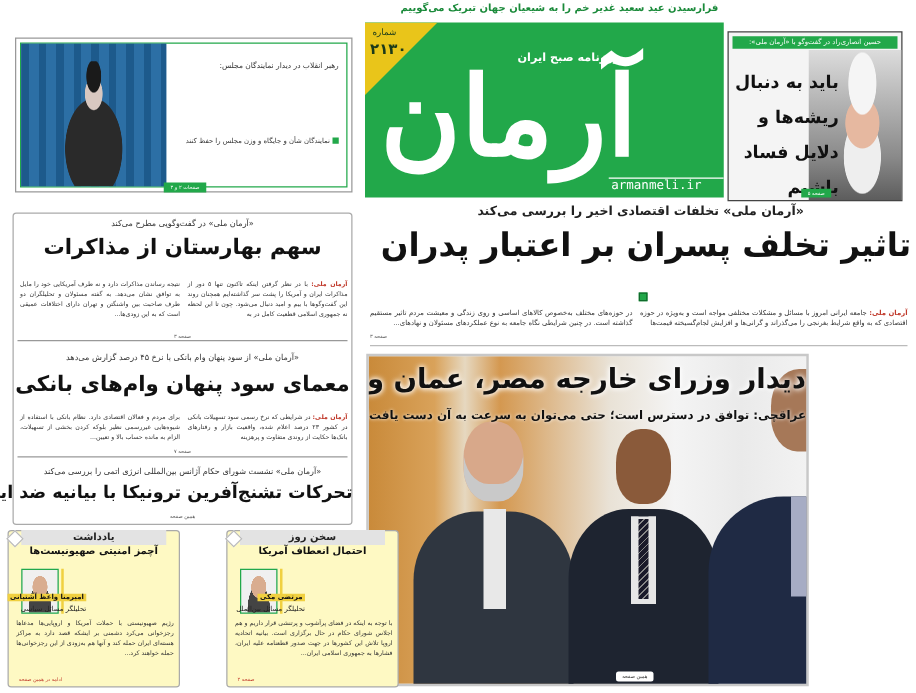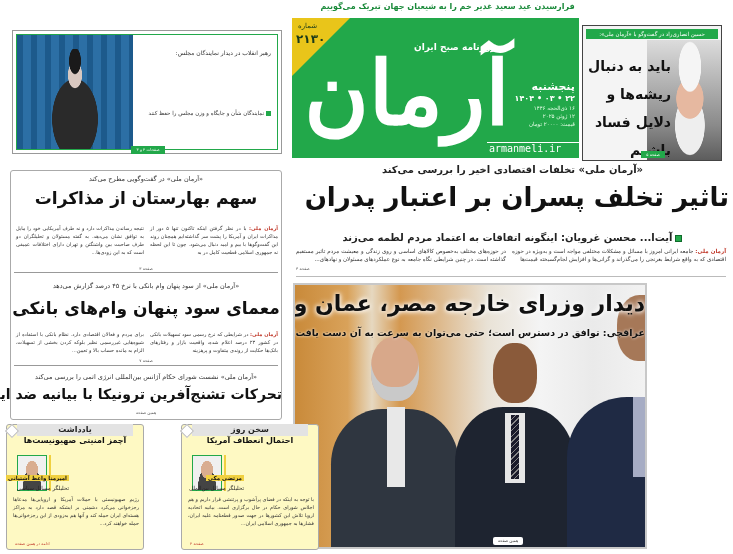--- a/index.html
+++ b/index.html
@@ -101,27 +101,20 @@
 </head>
 <body>
 
 <div class="abs masthead-tagline">فرارسیدن عید سعید غدیر خم را به شیعیان جهان تبریک می‌گوییم</div>
 <div class="abs masthead">
   <div class="issue-corner"></div>
   <div class="issue-label">شماره</div>
   <div class="issue-number">۲۱۳۰</div>
   <div class="logo">آرمان ملی</div>
   <div class="subtitle">روزنامه صبح ایران</div>
-  <div class="date-box">
-    <div class="weekday">پنجشنبه</div>
-    <div class="date-solar">۲۲ • ۰۳ • ۱۴۰۴</div>
-    <div class="date-lunar">۱۶ ذی‌الحجه ۱۴۴۶</div>
-    <div class="date-greg">۱۲ ژوئن ۲۰۲۵</div>
-    <div class="price">قیمت: ۲۰۰۰۰ تومان</div>
-  </div>
   <div class="site">armanmeli.ir</div>
 </div>
 
 <div class="abs ansari-box">
   <div class="ansari-photo"></div>
   <div class="ansari-kicker">حسین انصاری‌راد در گفت‌وگو با «آرمان ملی»:</div>
   <div class="ansari-headline">باید به دنبال ریشه‌ها و دلایل فساد باشیم</div>
   <div class="ansari-page">صفحه ۵</div>
 </div>
 
@@ -131,21 +124,21 @@
         <div class="figure"></div>
       </div>
     <div class="leader-kicker">رهبر انقلاب در دیدار نمایندگان مجلس:</div>
     <div class="leader-sub"><span class="sq"></span><span>نمایندگان شأن و جایگاه و وزن مجلس را حفظ کنند</span></div>
     <div class="leader-page">صفحات ۲ و ۳</div>
   </div>
 </div>
 
 <div class="abs main-kicker">«آرمان ملی» تخلفات اقتصادی اخیر را بررسی می‌کند</div>
 <div class="abs main-headline">تاثیر تخلف پسران بر اعتبار پدران</div>
-<div class="abs main-sub"><span class="sq"></span><span>آیت‌ا... محسن غرویان: اینگونه اتفاقات به اعتماد مردم لطمه می‌زند</span></div>
+<div class="abs main-sub"><span class="sq"></span></div>
 <div class="abs main-body col-right"><span class="lead">آرمان ملی:</span> <span>جامعه ایرانی امروز با مسائل و مشکلات مختلفی مواجه است و به‌ویژه در حوزه اقتصادی که به واقع شرایط بغرنجی را می‌گذراند و گرانی‌ها و افزایش لجام‌گسیخته قیمت‌ها</span></div>
 <div class="abs main-body col-left">در حوزه‌های مختلف به‌خصوص کالاهای اساسی و روی زندگی و معیشت مردم تاثیر مستقیم گذاشته است. در چنین شرایطی نگاه جامعه به نوع عملکردهای مسئولان و نهادهای...</div>
 <div class="abs main-page">صفحه ۳</div>
 <div class="abs main-rule"></div>
 
 <div class="abs left-panel"></div>
 
 <div class="abs story-kicker" style="top:175px">«آرمان ملی» در گفت‌وگویی مطرح می‌کند</div>
 <div class="abs story-headline" style="top:188px">سهم بهارستان از مذاکرات</div>
 <div class="abs story-body" style="left:150px; top:224px; width:128px;"><span class="lead">آرمان ملی:</span> <span>با در نظر گرفتن اینکه تاکنون تنها ۵ دور از مذاکرات ایران و آمریکا را پشت سر گذاشته‌ایم همچنان روند این گفت‌وگوها با بیم و امید دنبال می‌شود. چون تا این لحظه نه جمهوری اسلامی قطعیت کامل در به</span></div>

